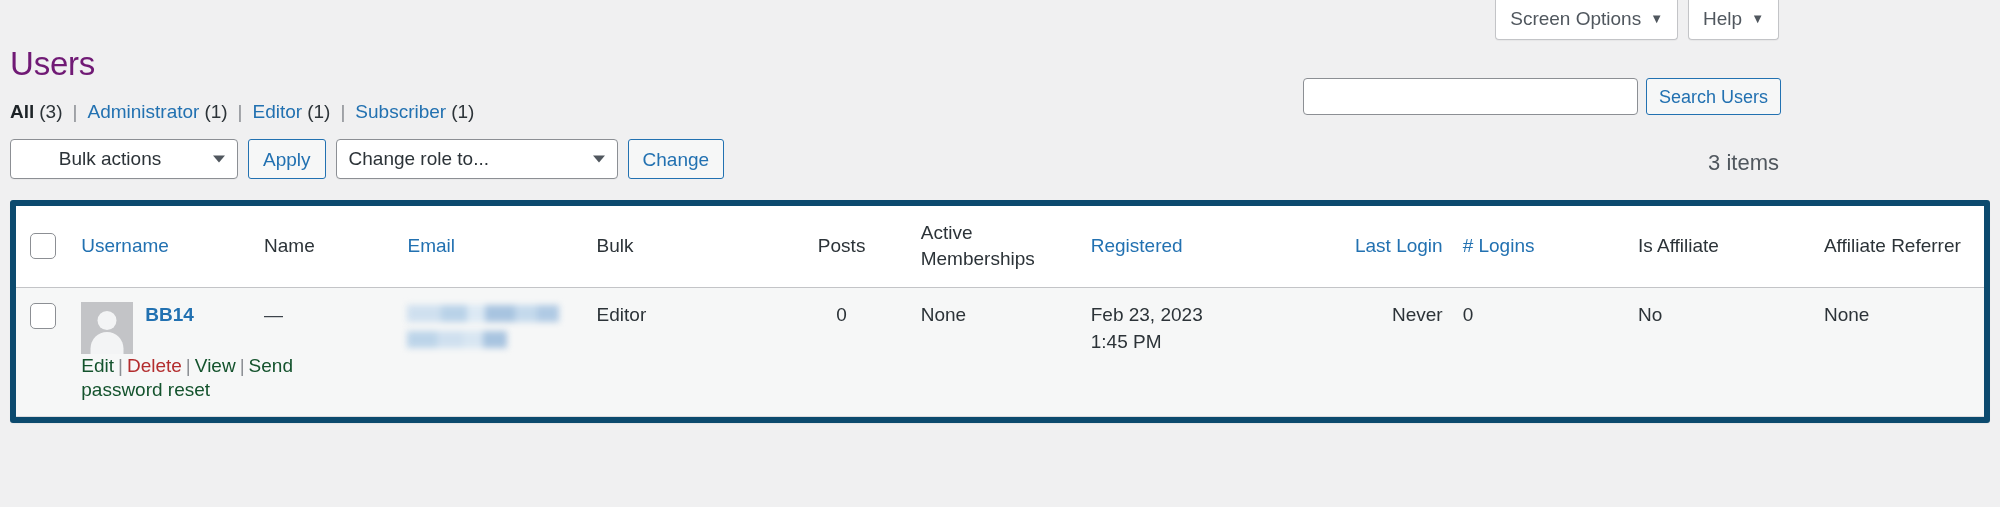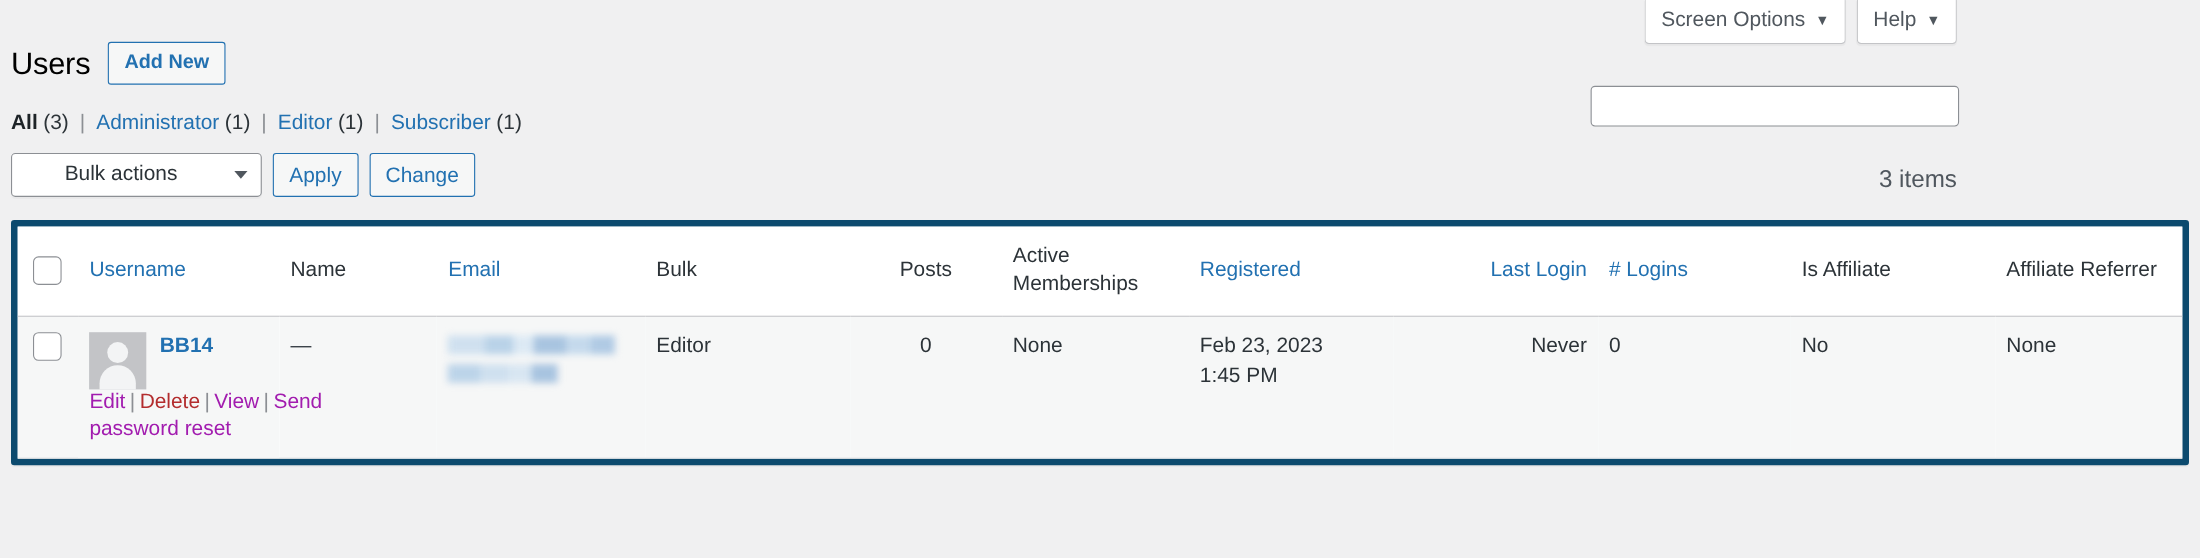--- a/index.html
+++ b/index.html
@@ -31,21 +31,21 @@
     box-shadow: 0 1px 1px rgba(0,0,0,.04);
   }
   .caret { font-size: 13px; color: #50575e; line-height: 1; }
 
   
   .title-row {
     position: absolute; left: 10px; top: 22px;
     display: flex; align-items: center; gap: 16px;
   }
   .page-title {
-    font-size: 28px; font-weight: 400; color: #000000;
+    font-size: 33px; font-weight: 400; color: #701a75;
     line-height: 1.2; letter-spacing: -.2px;
   }
   .page-title-action {
     display: inline-block;
     font-size: 18px; font-weight: 600;
     color: #2271b1;
     background: #f6f7f7;
     border: 1px solid #2271b1;
     border-radius: 3px;
     padding: 7px 14px 8px 14px;
@@ -228,21 +228,21 @@
     font-weight: 700;
     text-decoration: none;
     font-size: 19px;
   }
   .row-actions {
     font-size: 19px;
     color: #2c3338;
     line-height: 1.25;
     margin-top: 2px;
   }
-  .row-actions a { color: #a21caf; text-decoration: none; }
+  .row-actions a { color: #14532d; text-decoration: none; }
   .row-actions a.delete { color: #b32d2e; }
   .row-actions .ra-sep { color: #8c8f94; padding: 0 4px; }
 
   
   .redacted { padding-top: 3px; }
   .redact-line { height: 17px; margin-bottom: 9px; position: relative; filter: blur(3.2px); }
   .redact-line span { position: absolute; top: 0; height: 100%; display: block; }
   .r1 { width: 152px; }
   .r2 { width: 100px; }
 
@@ -260,21 +260,20 @@
       <span class="caret">▼</span>
     </div>
     <div class="meta-tab">
       <span>Help</span>
       <span class="caret">▼</span>
     </div>
   </div>
 
   <div class="title-row">
     <h1 class="page-title">Users</h1>
-    <a class="page-title-action" href="#">Add New</a>
   </div>
 
   <div class="subsubsub">
     <span>
       <a class="f-link current" href="#">All</a><span class="count">(3)</span>
     </span>
     <span class="sep">|</span>
     <span>
       <a class="f-link" href="#">Administrator</a><span class="count">(1)</span>
     </span>
@@ -283,28 +282,33 @@
       <a class="f-link" href="#">Editor</a><span class="count">(1)</span>
     </span>
     <span class="sep">|</span>
     <span>
       <a class="f-link" href="#">Subscriber</a><span class="count">(1)</span>
     </span>
   </div>
 
   <div class="search-box">
     <input class="search-input" type="text" placeholder="" style="">
+    <button class="btn-secondary">Search Users</button>
   </div>
 
   <div class="tablenav">
     <div class="wp-select w-bulk">
       <span>Bulk actions</span>
       <span class="sel-caret"></span>
     </div>
     <button class="btn-apply">Apply</button>
+    <div class="wp-select w-role">
+      <span>Change role to...</span>
+      <span class="sel-caret"></span>
+    </div>
     <button class="btn-apply">Change</button>
   </div>
   <div class="displaying-num">3 items</div>
 
   <div class="wp-table">
     <table>
       <thead>
         <tr>
           <th class="col-cb">
             <span class="cb"></span>

